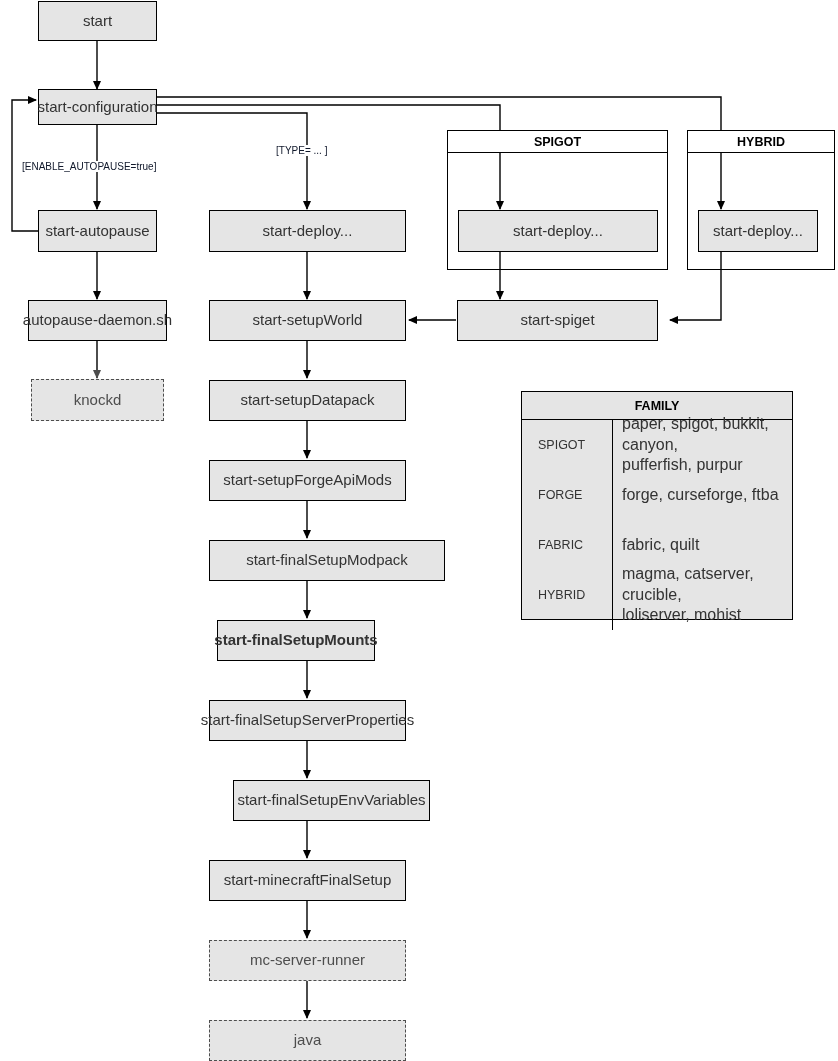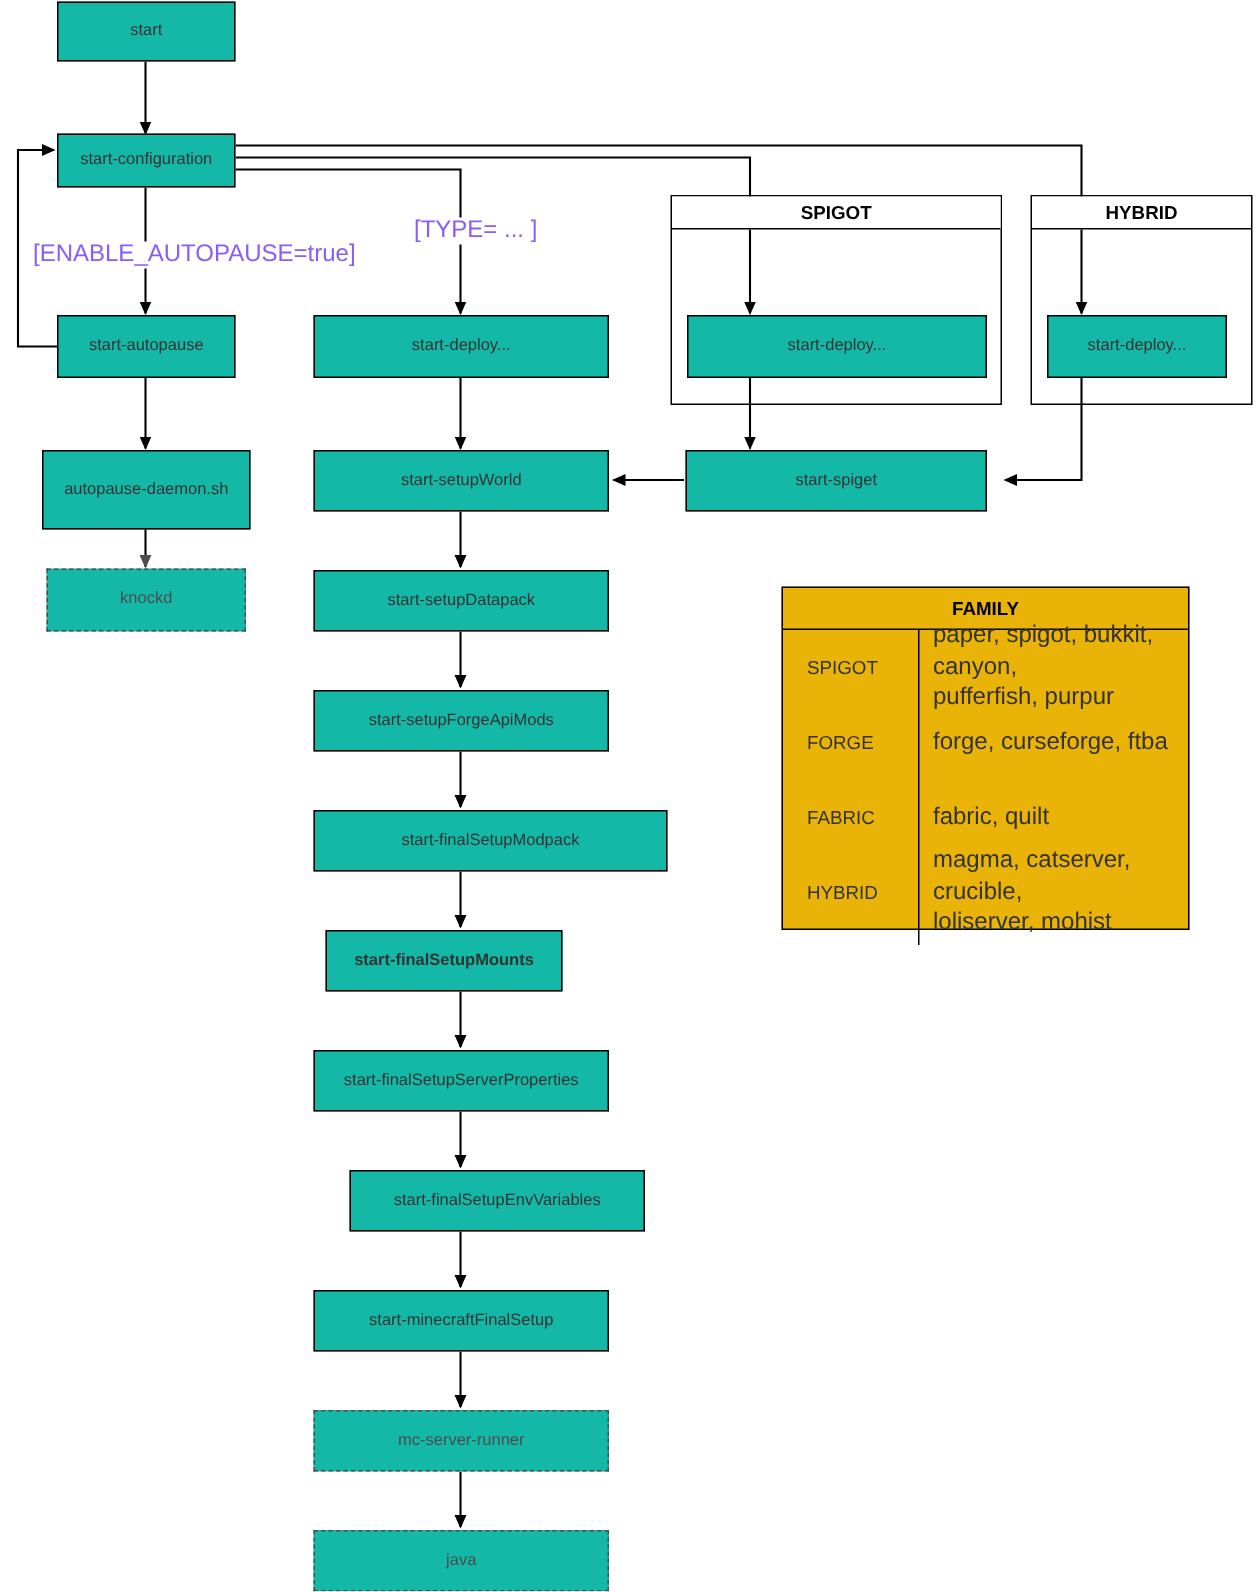--- a/index.html
+++ b/index.html
@@ -21,23 +21,23 @@
     position: absolute;
     left: 0; top: 0;
     width: 838px;
     height: 1061px;
     pointer-events: none;
   }
   .node {
     position: absolute;
     box-sizing: border-box;
     border: 1px solid #000000;
-    background: #14b8a6;
+    background: #e5e5e5;
     color: #333333;
-    font-size: 11px;
+    font-size: 15px;
     display: flex;
     align-items: center;
     justify-content: center;
     text-align: center;
     line-height: 1.25;
     white-space: nowrap;
   }
   .node.dashed {
     border: 1px dashed #4d4d4d;
     color: #4d4d4d;
@@ -59,31 +59,31 @@
     display: flex;
     align-items: center;
     justify-content: center;
     font-size: 12.5px;
     font-weight: bold;
     color: #000000;
     background: #ffffff;
   }
   .edge-label {
     position: absolute;
-    font-size: 16px;
-    color: #8b5cf6;
+    font-size: 10px;
+    color: #0f172a;
     white-space: nowrap;
     background: #ffffff;
     padding: 0 2px;
   }
   .table {
     position: absolute;
     box-sizing: border-box;
     border: 1px solid #000000;
-    background: #eab308;
+    background: #e5e5e5;
   }
   .table-head {
     box-sizing: border-box;
     height: 28px;
     border-bottom: 1px solid #000000;
     display: flex;
     align-items: center;
     justify-content: center;
     font-size: 12.5px;
     font-weight: bold;
@@ -178,21 +178,21 @@
       <path d="M307,981 L307,1018" marker-end="url(#arrow)"></path>
     </g>
   </svg>
 
   <div class="node" style="left:38px; top:1px; width:119px; height:40px;">start</div>
 
   <div class="node" style="left:38px; top:89px; width:119px; height:36px;">start-configuration</div>
 
   <div class="node" style="left:38px; top:210px; width:119px; height:42px;">start-autopause</div>
 
-  <div class="node" style="left:28px; top:300px; width:139px; height:53px;">autopause-daemon.sh</div>
+  <div class="node" style="left:28px; top:300px; width:139px; height:41px;">autopause-daemon.sh</div>
 
   <div class="node dashed" style="left:31px; top:379px; width:133px; height:42px;">knockd</div>
 
   <div class="node" style="left:209px; top:210px; width:197px; height:42px;">start-deploy...</div>
 
   <div class="group" style="left:447px; top:130px; width:221px; height:140px;">
     <div class="group-title">SPIGOT</div>
   </div>
   <div class="node" style="left:458px; top:210px; width:200px; height:42px;">start-deploy...</div>
 

